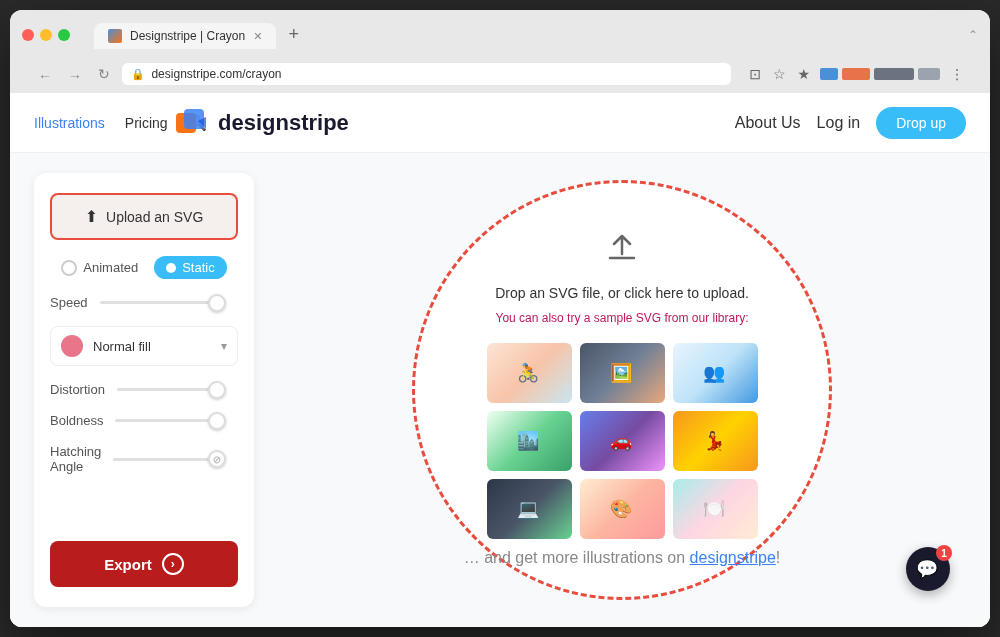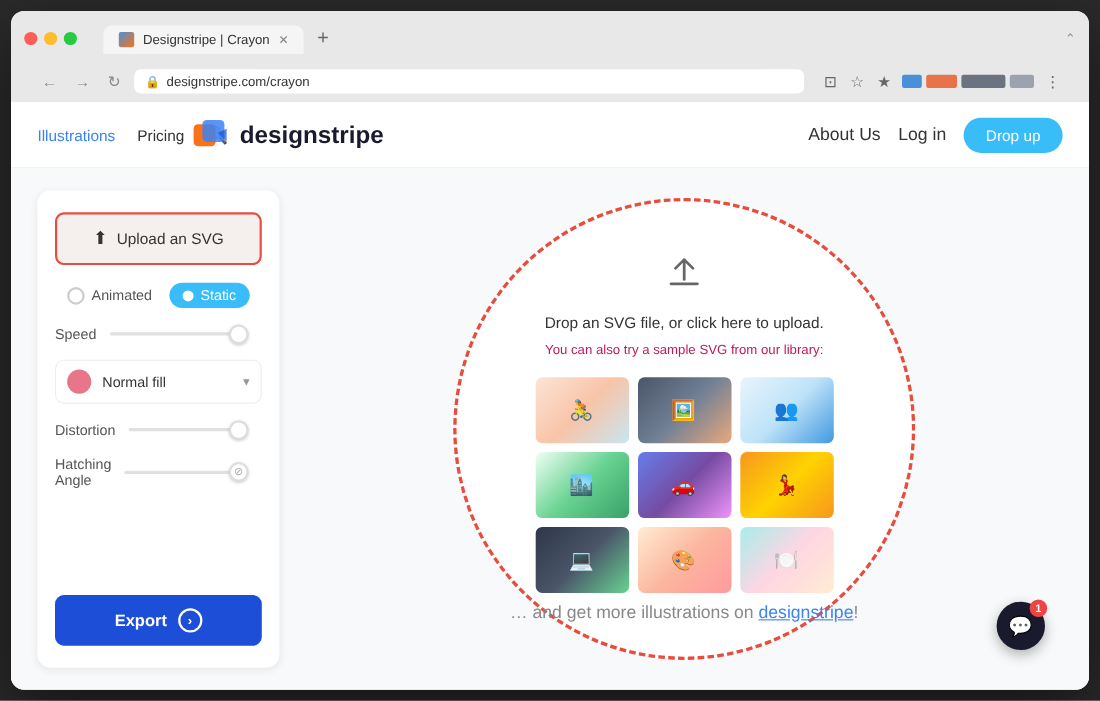--- a/index.html
+++ b/index.html
@@ -342,21 +342,21 @@
       transform: translateY(-50%);
       right: 0;
       background: white;
       display: flex;
       align-items: center;
       justify-content: center;
       box-shadow: 0 1px 3px rgba(0,0,0,0.2);
     }
     .hatching-symbol { font-size: 10px; color: #aaa; }
     .export-btn {
-      background: #1d4ed8;
+      background: #b91c1c;
       color: white;
       border: none;
       border-radius: 8px;
       padding: 12px;
       font-size: 15px;
       font-weight: 600;
       cursor: pointer;
       display: flex;
       align-items: center;
       justify-content: center;
@@ -588,20 +588,26 @@
           <span class="color-chevron">▾</span>
         </div>
 
         <div class="slider-row distortion-row">
           <span class="slider-label">Distortion</span>
           <div class="slider-track">
             <div class="slider-thumb"></div>
           </div>
         </div>
 
+        <div class="slider-row boldness-row">
+          <span class="slider-label">Boldness</span>
+          <div class="slider-track">
+            <div class="slider-thumb"></div>
+          </div>
+        </div>
 
         <div class="slider-row hatching-row">
           <span class="slider-label" style="white-space:pre-line;">Hatching
 Angle</span>
           <div class="slider-track">
             <div class="hatching-thumb">
               <span class="hatching-symbol">⊘</span>
             </div>
           </div>
         </div>

